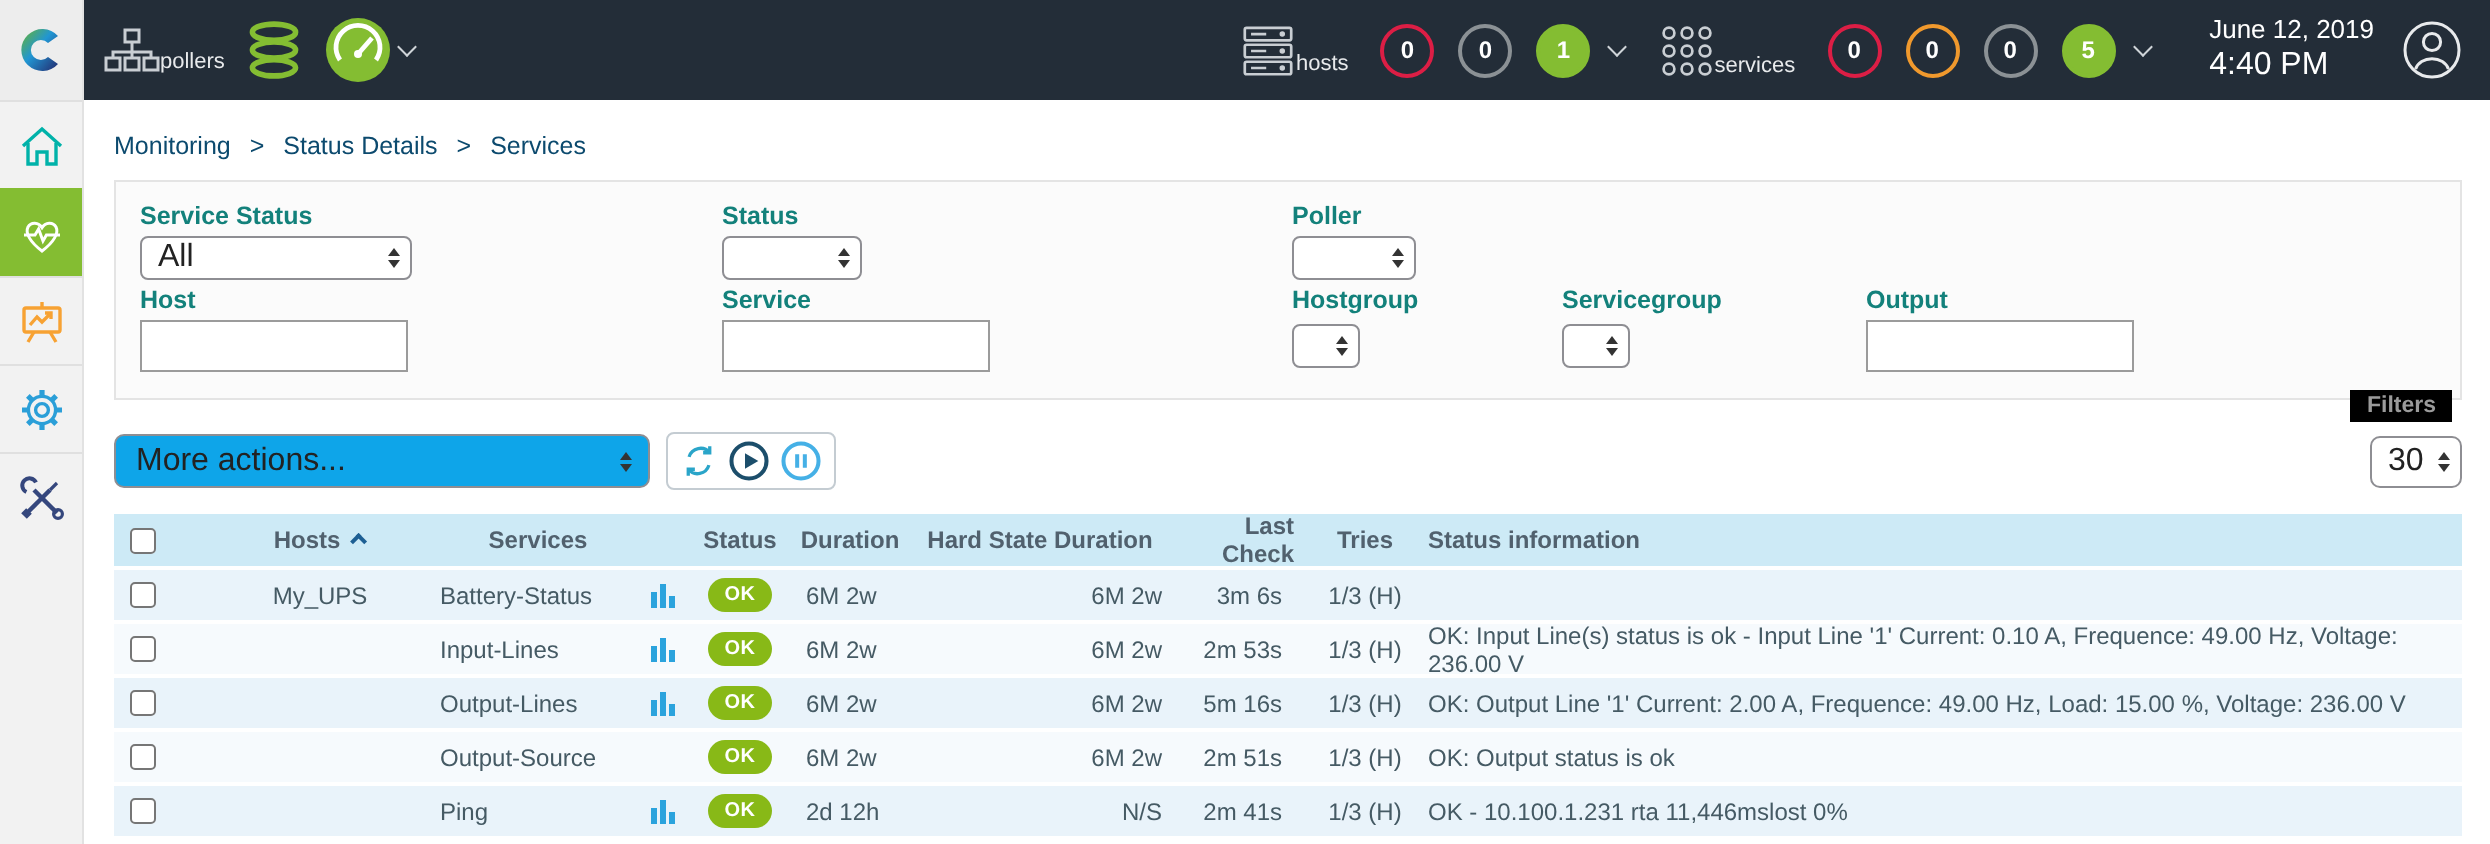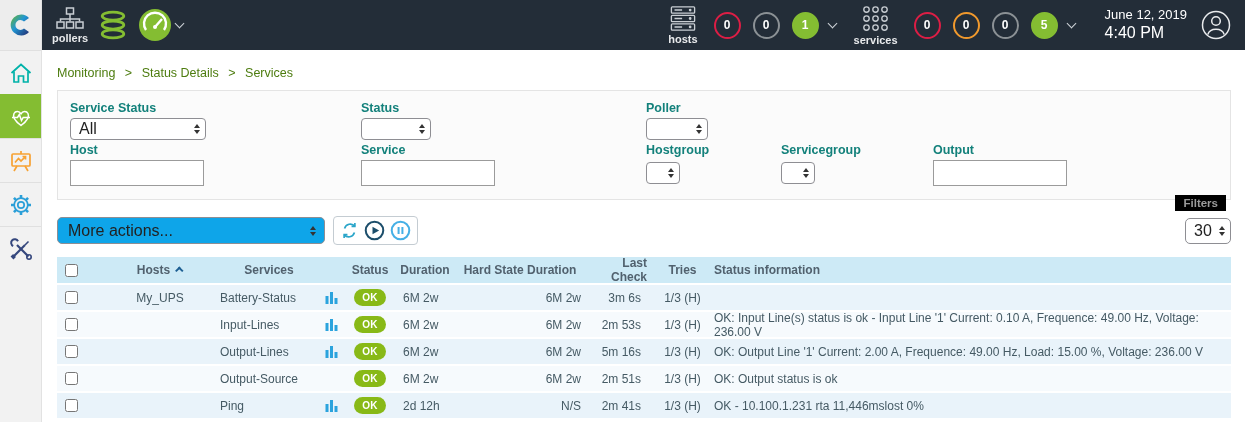--- a/index.html
+++ b/index.html
@@ -11,41 +11,41 @@
     background:#f2f2f2; border-right:1px solid #e2e2e2; z-index:5; }
   .logo-cell { height:50px; display:flex; align-items:center; justify-content:center;
     background:#ededed; }
   .nav-cell { height:44px; display:flex; align-items:center; justify-content:center;
     border-top:1px solid #e0e0e0; cursor:pointer; }
   .nav-cell.active { background:#84bd32; border-top:1px solid #84bd32; }
 
   
   .topbar { position:absolute; left:42px; top:0; right:0; height:50px;
     background:#232d38; display:flex; align-items:center; color:#cfd4d8; }
-  .tb-group { display:flex; flex-direction:column; align-items:center;
-    justify-content:center; margin:0 10px; cursor:pointer;font-weight:bold; }
+  .tb-group { display:flex; flex-direction:row; align-items:flex-end;
+    justify-content:center; margin:0 10px; cursor:pointer; }
   .tb-label { font-size:11px; color:#e8eaec; margin-top:2px; }
   .counter { width:27px; height:27px; border-radius:50%; display:flex;
     align-items:center; justify-content:center; font-size:12px; font-weight:bold;
     color:#fff; margin:0 6px; cursor:pointer; }
   .c-red    { border:2px solid #dc1e45; }
   .c-gray   { border:2px solid #8b9195; }
   .c-orange { border:2px solid #f0992d; }
   .c-green  { background:#84bd32; border:2px solid #84bd32; }
   .chev { width:7px; height:7px; border-right:1.6px solid #cfd4d8;
     border-bottom:1.6px solid #cfd4d8; transform:rotate(45deg);
     margin:0 8px 3px 4px; cursor:pointer; }
   .clock { margin:0 14px 0 22px; color:#fff; line-height:1.25; }
   .clock .date { font-size:13px; }
   .clock .time { font-size:16px; }
   .spacer { flex:1; }
 
   
   .content { position:absolute; left:42px; top:50px; right:0; bottom:0; background:#fff; }
-  .breadcrumb { padding:16px 0 10px 15px; font-size:12.5px; color:#4d7c0f; }
+  .breadcrumb { padding:16px 0 10px 15px; font-size:12.5px; color:#0c4a6e; }
   .breadcrumb span { margin-right:6px; }
   .crumb { cursor:pointer; }
 
   
   .filter-panel { position:relative; margin:0 14px 0 15px; height:110px;
     background:#fbfbfb; border:1px solid #e4e4e4; }
   .f-label { position:absolute; font-size:12.5px; font-weight:bold; color:#13817b; }
   .f-input { position:absolute; height:26px; width:134px; border:1px solid #9b9b9b;
     background:#fff; border-radius:0; font-size:12px; padding:0 5px; }
   .sel { position:absolute; height:22px; background:#fff; border:1px solid #8e8e93;

